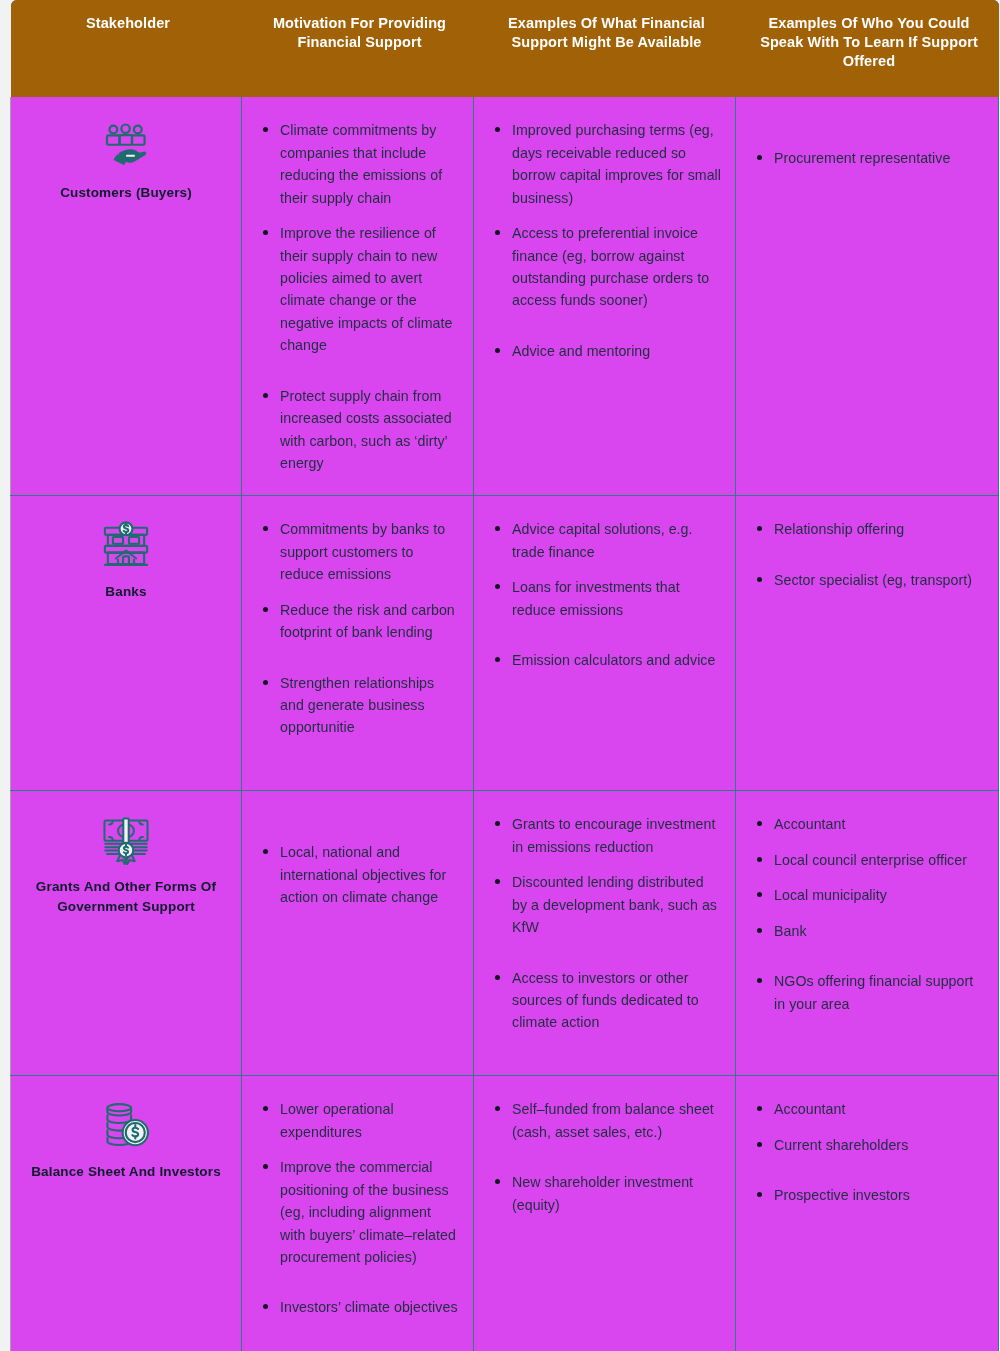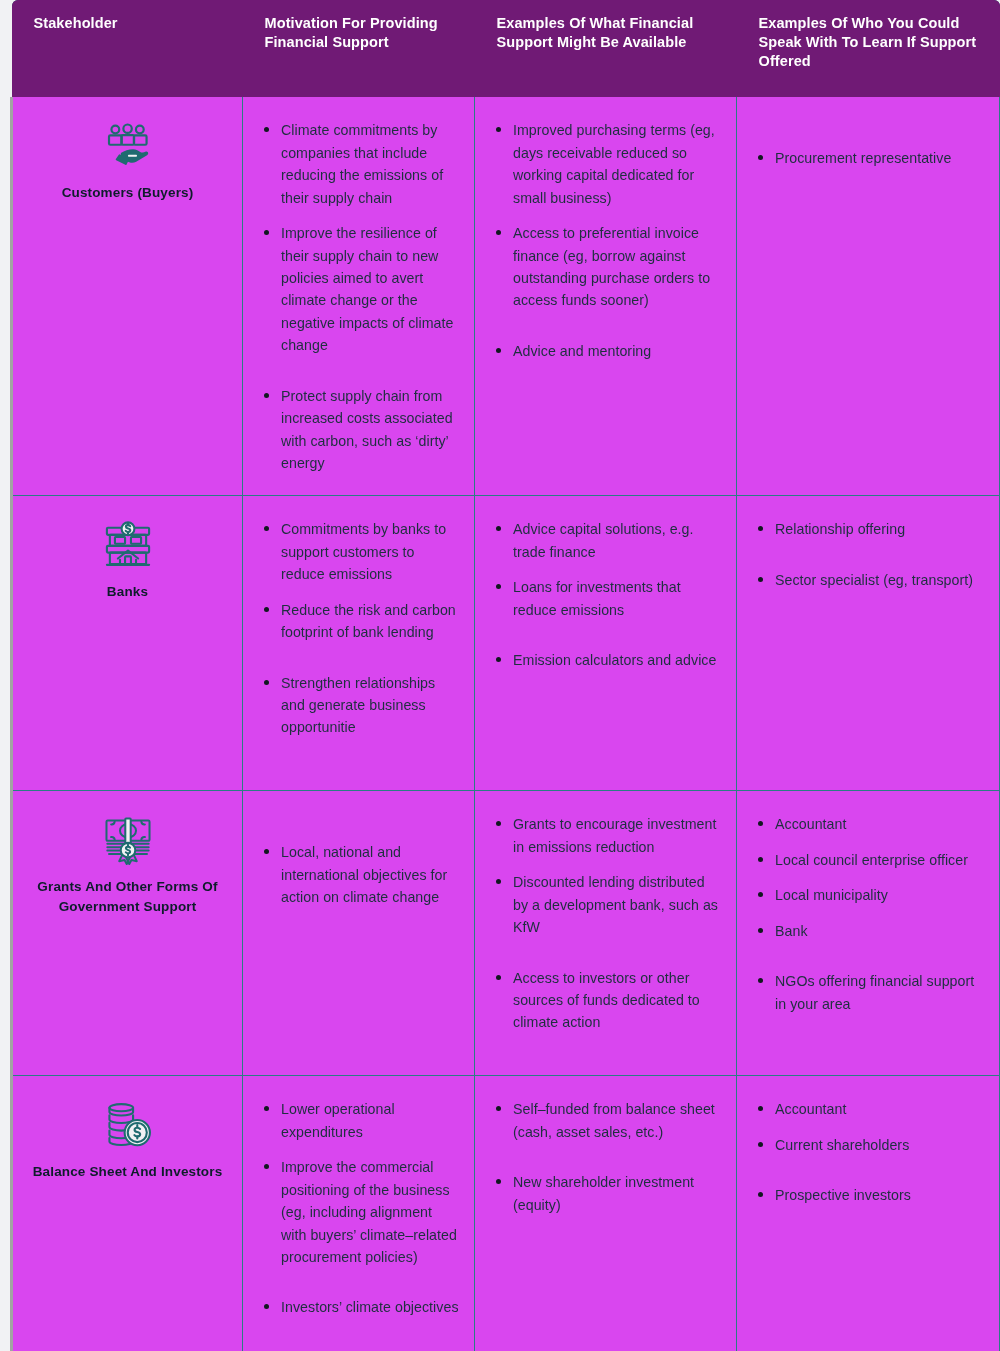--- a/index.html
+++ b/index.html
@@ -29,23 +29,23 @@
     width: 988px;
     border-collapse: collapse;
     table-layout: fixed;
   }
 
   
   thead tr {
     background: #115e63;
   }
   thead th {
-    background: #701a75;
+    background: #a16207;
     color: #ffffff;
-    text-align: left;
+    text-align: center;
     vertical-align: top;
     font-size: 14.5px;
     font-weight: bold;
     line-height: 1.32;
     letter-spacing: 0.1px;
     padding: 14px 18px 26px 22px;
     height: 86px;
     box-sizing: border-box;
     border: none;
   }
@@ -53,21 +53,21 @@
   thead th:last-child  { border-top-right-radius: 6px; }
 
   
   tbody td {
     background: #d946ef;
     vertical-align: top;
     border: 1px solid #2b7d84;
     border-top: none;
     padding: 0;
   }
-  tbody td.stake-cell { border-left: 3px solid #a3a3a3; }
+  tbody td.stake-cell { border-left: 1px solid #a3a3a3; }
   tbody tr:last-child td { border-bottom: 1px solid #2b7d84; }
 
   
   col.c1 { width: 231px; }
   col.c2 { width: 232px; }
   col.c3 { width: 262px; }
   col.c4 { width: 263px; }
 
   
   .stake-inner {
@@ -167,21 +167,21 @@
           </td>
           <td>
             <ul class="cell-list">
               <li>Climate commitments by companies that include reducing the emissions of their supply chain</li>
               <li>Improve the resilience of their supply chain to new policies aimed to avert climate change or the negative impacts of climate change</li>
               <li>Protect supply chain from increased costs associated with carbon, such as ‘dirty’ energy</li>
             </ul>
           </td>
           <td>
             <ul class="cell-list">
-              <li>Improved purchasing terms (eg, days receivable reduced so working capital dedicated for small business)</li>
+              <li>Improved purchasing terms (eg, days receivable reduced so borrow capital improves for small business)</li>
               <li>Access to preferential invoice finance (eg, borrow against outstanding purchase orders to access funds sooner)</li>
               <li>Advice and mentoring</li>
             </ul>
           </td>
           <td>
             <ul class="cell-list">
               <li>Procurement representative</li>
             </ul>
           </td>
         </tr>

